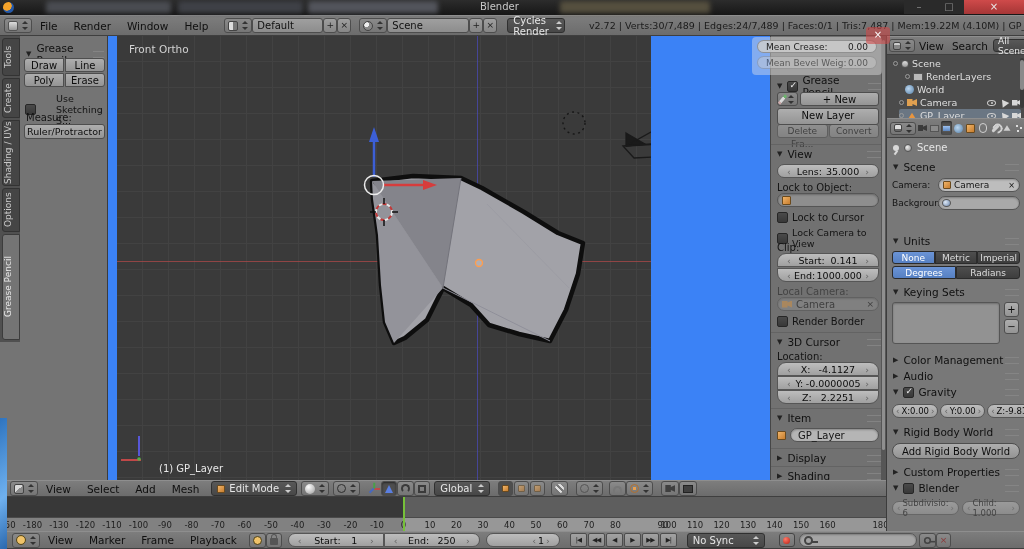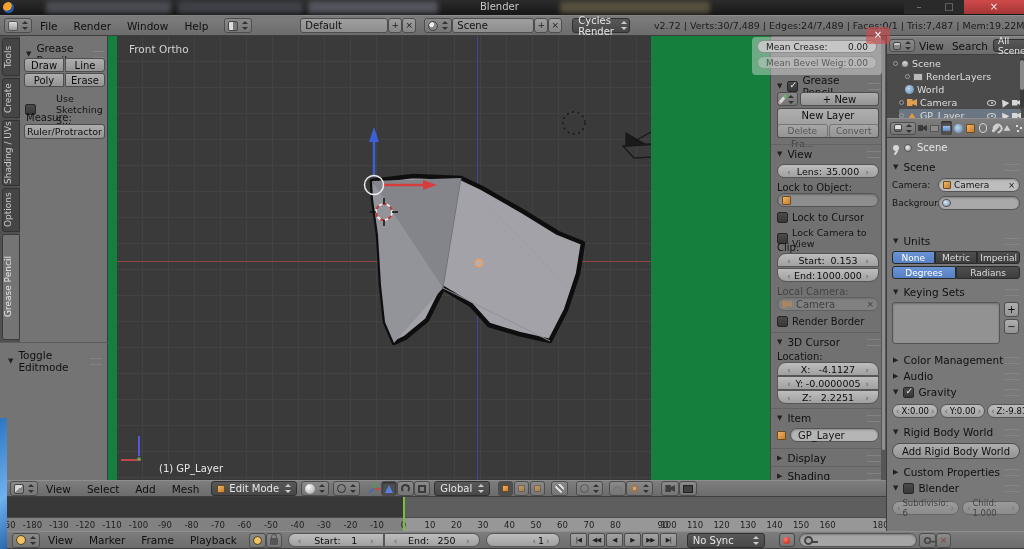--- a/index.html
+++ b/index.html
@@ -1,21 +1,21 @@
 <!DOCTYPE html>
 <html style="--accent: #5680c2; --close_red: #cf4a4a; --axis_red: #a04848; --axis_blue: #4848a8; --frame_green: #76c03a; --select_orange: #ff9d4d;"><head>
 <meta charset="utf-8">
 <style>
   :root{
     --accent:#5680c2; --close_red:#cf4a4a; --axis_red:#a04848; --axis_blue:#4848a8;
     --frame_green:#76c03a; --select_orange:#ff9d4d;
   }
   *{box-sizing:border-box; margin:0; padding:0; font-family:"DejaVu Sans","Liberation Sans",sans-serif;}
   body{background:#1f1f1f; width:1024px; height:549px; overflow:hidden;}
-  #app{position:relative; width:1024px; height:549px; background:#15803d; font-size:10px; color:#111;}
+  #app{position:relative; width:1024px; height:549px; background:#3b82f6; font-size:10px; color:#111;}
 
   
   #titlebar{position:absolute; left:0; top:0; width:1024px; height:15px; background:linear-gradient(#2c2c2c,#171717); z-index:30;}
   .blur-tab{position:absolute; top:1px; height:12px; border-radius:3px 3px 0 0; filter:blur(2.5px);}
   #win-title{position:absolute; left:480px; top:1px; color:#c8c8c8; font-size:10px;}
   .win-btn{position:absolute; top:0; height:14px; text-align:center; line-height:13px; color:#e9e9e9; font-size:10px;}
   #btn-close{left:964px; width:60px; background:linear-gradient(var(--close_red),#a53636);}
   #btn-min{left:904px; width:30px; background:#2a2a2a; color:#888;}
   #btn-max{left:934px; width:30px; background:#2a2a2a; color:#888;}
   #blender-logo-tb{position:absolute; left:3px; top:2px; width:11px; height:11px; border-radius:50%;
@@ -169,21 +169,21 @@
     </div>
     <span class="menu">File</span>
     <span class="menu">Render</span>
     <span class="menu">Window</span>
     <span class="menu">Help</span>
     <div class="group">
       <div class="ebtn">
         <span class="ico" style="background:linear-gradient(90deg,#ddd 50%,#777 50%); border:1px solid #444;"></span>
           <span class="updn"></span>
       </div>
-      <div class="lfield" style="width:88px;margin-left:48px;">
+      <div class="lfield" style="width:71px;">
           <span>Default</span>
         </div>
       <div class="sqbtn">+</div>
       <div class="sqbtn">×</div>
     </div>
     <div class="group">
       <div class="ebtn">
         <span class="ico" style="background:radial-gradient(circle at 30% 30%, #eee 0 30%, #888 35% 100%); border:1px solid #444; border-radius:50%;"></span>
           <span class="updn"></span>
       </div>
@@ -217,26 +217,20 @@
       <div class="btn" style="position:absolute; left:4px;  top:22px; width:40px; height:14px; line-height:13px; border-radius:3px 0 0 3px;">Draw</div>
       <div class="btn" style="position:absolute; left:45px; top:22px; width:40px; height:14px; line-height:13px; border-radius:0 3px 3px 0;">Line</div>
       <div class="btn" style="position:absolute; left:4px;  top:37px; width:40px; height:14px; line-height:13px; border-radius:3px 0 0 3px;">Poly</div>
       <div class="btn" style="position:absolute; left:45px; top:37px; width:40px; height:14px; line-height:13px; border-radius:0 3px 3px 0;">Erase</div>
       <div style="position:absolute; left:5px; top:57px; display:flex; align-items:center; gap:20px;">
         <span class="chk"></span>
         <span class="lbl" style="font-size:9.5px;">Use Sketching S...</span>
       </div>
       <div class="lbl" style="position:absolute; left:6px; top:76px;">Measure:</div>
       <div class="btn" style="position:absolute; left:4px; top:88px; width:81px; height:15px; line-height:14px; font-size:9.5px;">Ruler/Protractor</div>
-    </div>
-    <div id="shelf-redo">
-      <div id="toggle-editmode-hdr" class="phead" style="width:94px;">
-        <span>Toggle Editmode</span>
-          <span class="grip"></span>
-      </div>
     </div>
   </div>
 
   <div id="viewport">
     <div id="axis-x"></div>
     <div id="axis-z"></div>
     <svg id="vp-svg" width="662" height="444" viewBox="0 0 662 444">
 
       <path d="M255,145 L296,140 L344,142 L365,152 L407,176 L441,197 L466,207 L461,238 L449,274 L433,305 L402,298 L372,289 L354,269 L326,252 L310,284 L288,302 L277,307 L268,286 L264,249 L261,199 L256,163 Z" fill="#a2a2a8" stroke="#0e0e0e" stroke-width="4.5" stroke-linejoin="round"></path>
       <path d="M255,145 L326,252 L277,307 L268,286 L264,249 L261,199 L256,163 Z" fill="#93939a"></path>
@@ -288,21 +282,21 @@
       <span>Grease Pencil</span>
         <span class="grip"></span>
     </div>
     <div class="np" style="top:56px; display:flex; gap:2px;">
       <div class="ebtn" style="height:14px;">
           <span class="pencil-ico"></span>
           <span class="updn"></span>
         </div>
       <div class="btn" style="flex:1; height:14px; line-height:13px;">+ <span>New</span></div>
     </div>
-    <div class="btn np" style="top:72px; height:30px; line-height:13px;">New Layer</div>
+    <div class="btn np" style="top:72px; height:17px; line-height:13px;">New Layer</div>
     <div class="np" style="top:88px; display:flex; gap:1px;">
       <div class="btn disabled" style="flex:1; height:14px; line-height:13px; font-size:9px;">Delete Fra...</div>
       <div class="btn disabled" style="flex:1; height:14px; line-height:13px; font-size:9px;">Convert</div>
     </div>
     <div class="sep" style="top:108px;"></div>
 
     <div class="phead" style="position:absolute; left:6px; top:112px; width:104px;">
       <span>View</span>
         <span class="grip"></span>
     </div>
@@ -318,21 +312,21 @@
       <span class="chk"></span>
       <span class="lbl">Lock to Cursor</span>
     </div>
     <div class="np" style="top:191px; display:flex; align-items:center; gap:4px;">
       <span class="chk"></span>
       <span class="lbl" style="font-size:9.5px;">Lock Camera to View</span>
     </div>
     <div class="lbl np" style="top:206px;">Clip:</div>
     <div class="pill np" style="top:217px; border-radius:9px 9px 0 0;">
       <span>Start:</span>
-        <span>0.153</span>
+        <span>0.141</span>
     </div>
     <div class="pill np" style="top:232px; border-radius:0 0 9px 9px;">
       <span>End:</span>
         <span>1000.000</span>
     </div>
     <div class="lbl np" style="top:250px; opacity:.5;">Local Camera:</div>
     <div class="inset np" style="top:261px; height:14px; display:flex; align-items:center; gap:4px; padding:0 4px; opacity:.55;">
       <span class="cam-ico" style="background:#d89a50;"></span>
       <span class="lbl">Camera</span>
       <span style="margin-left:auto; font-size:9px;">×</span>

